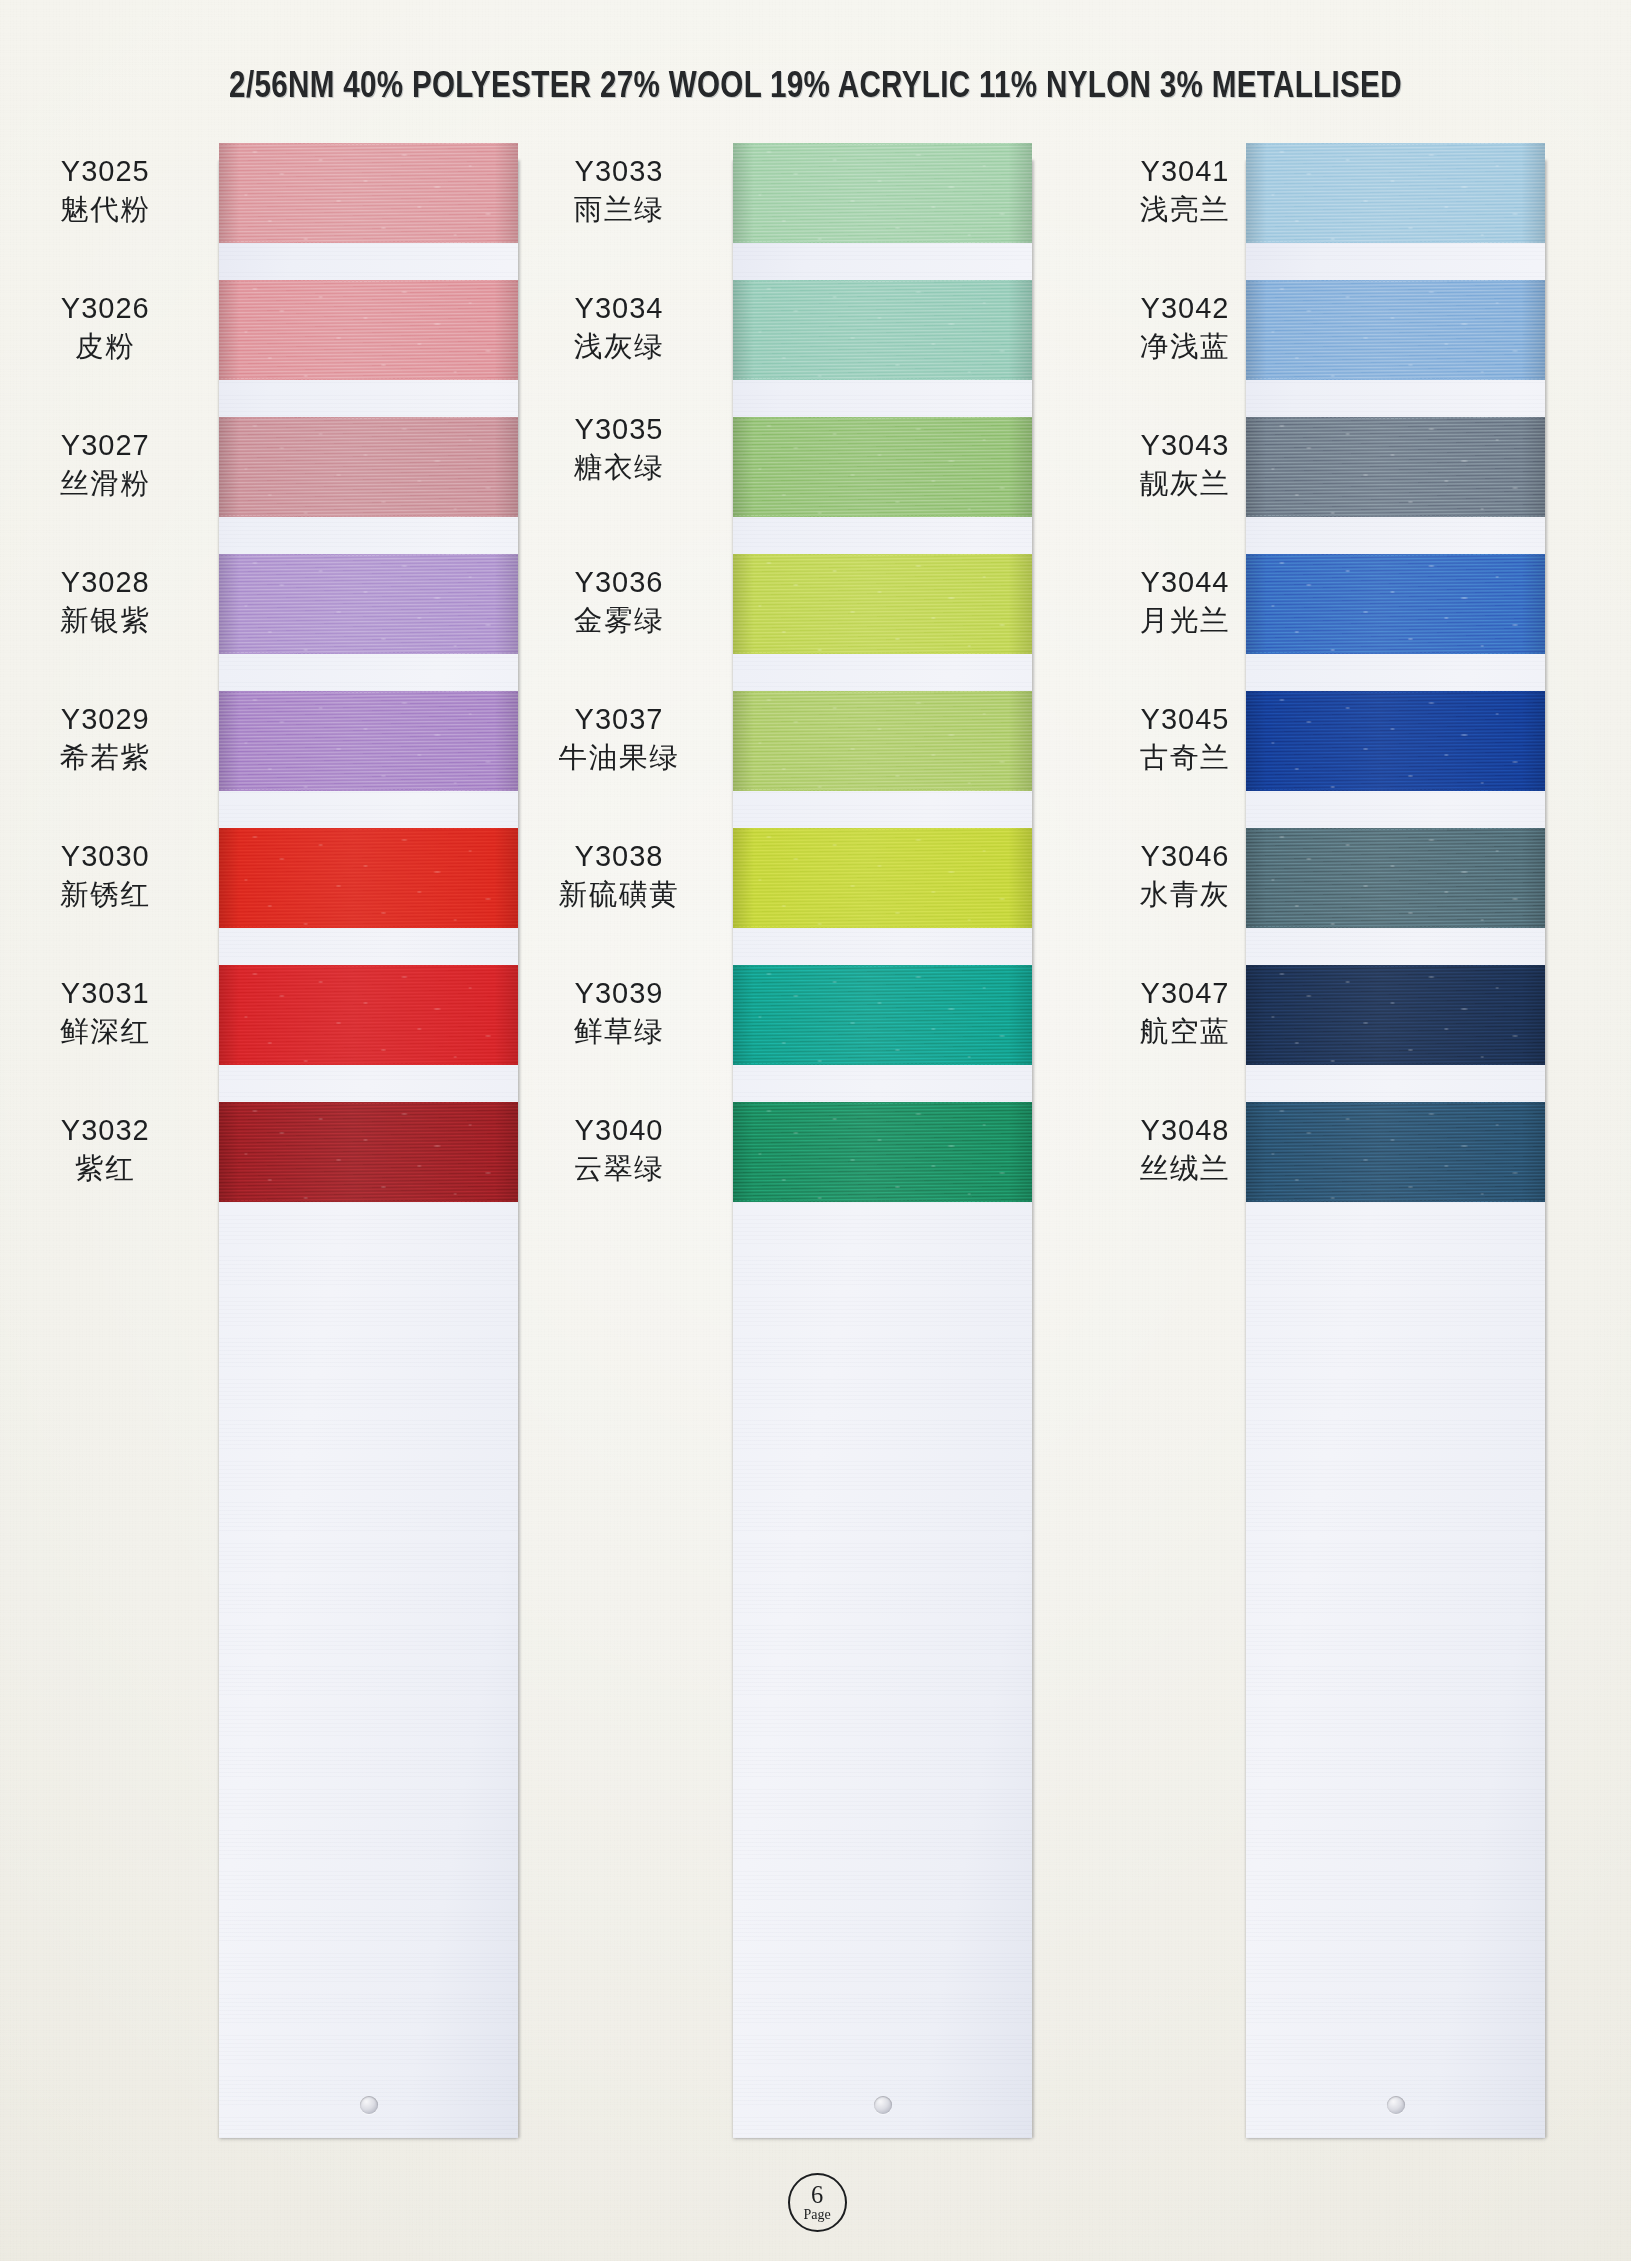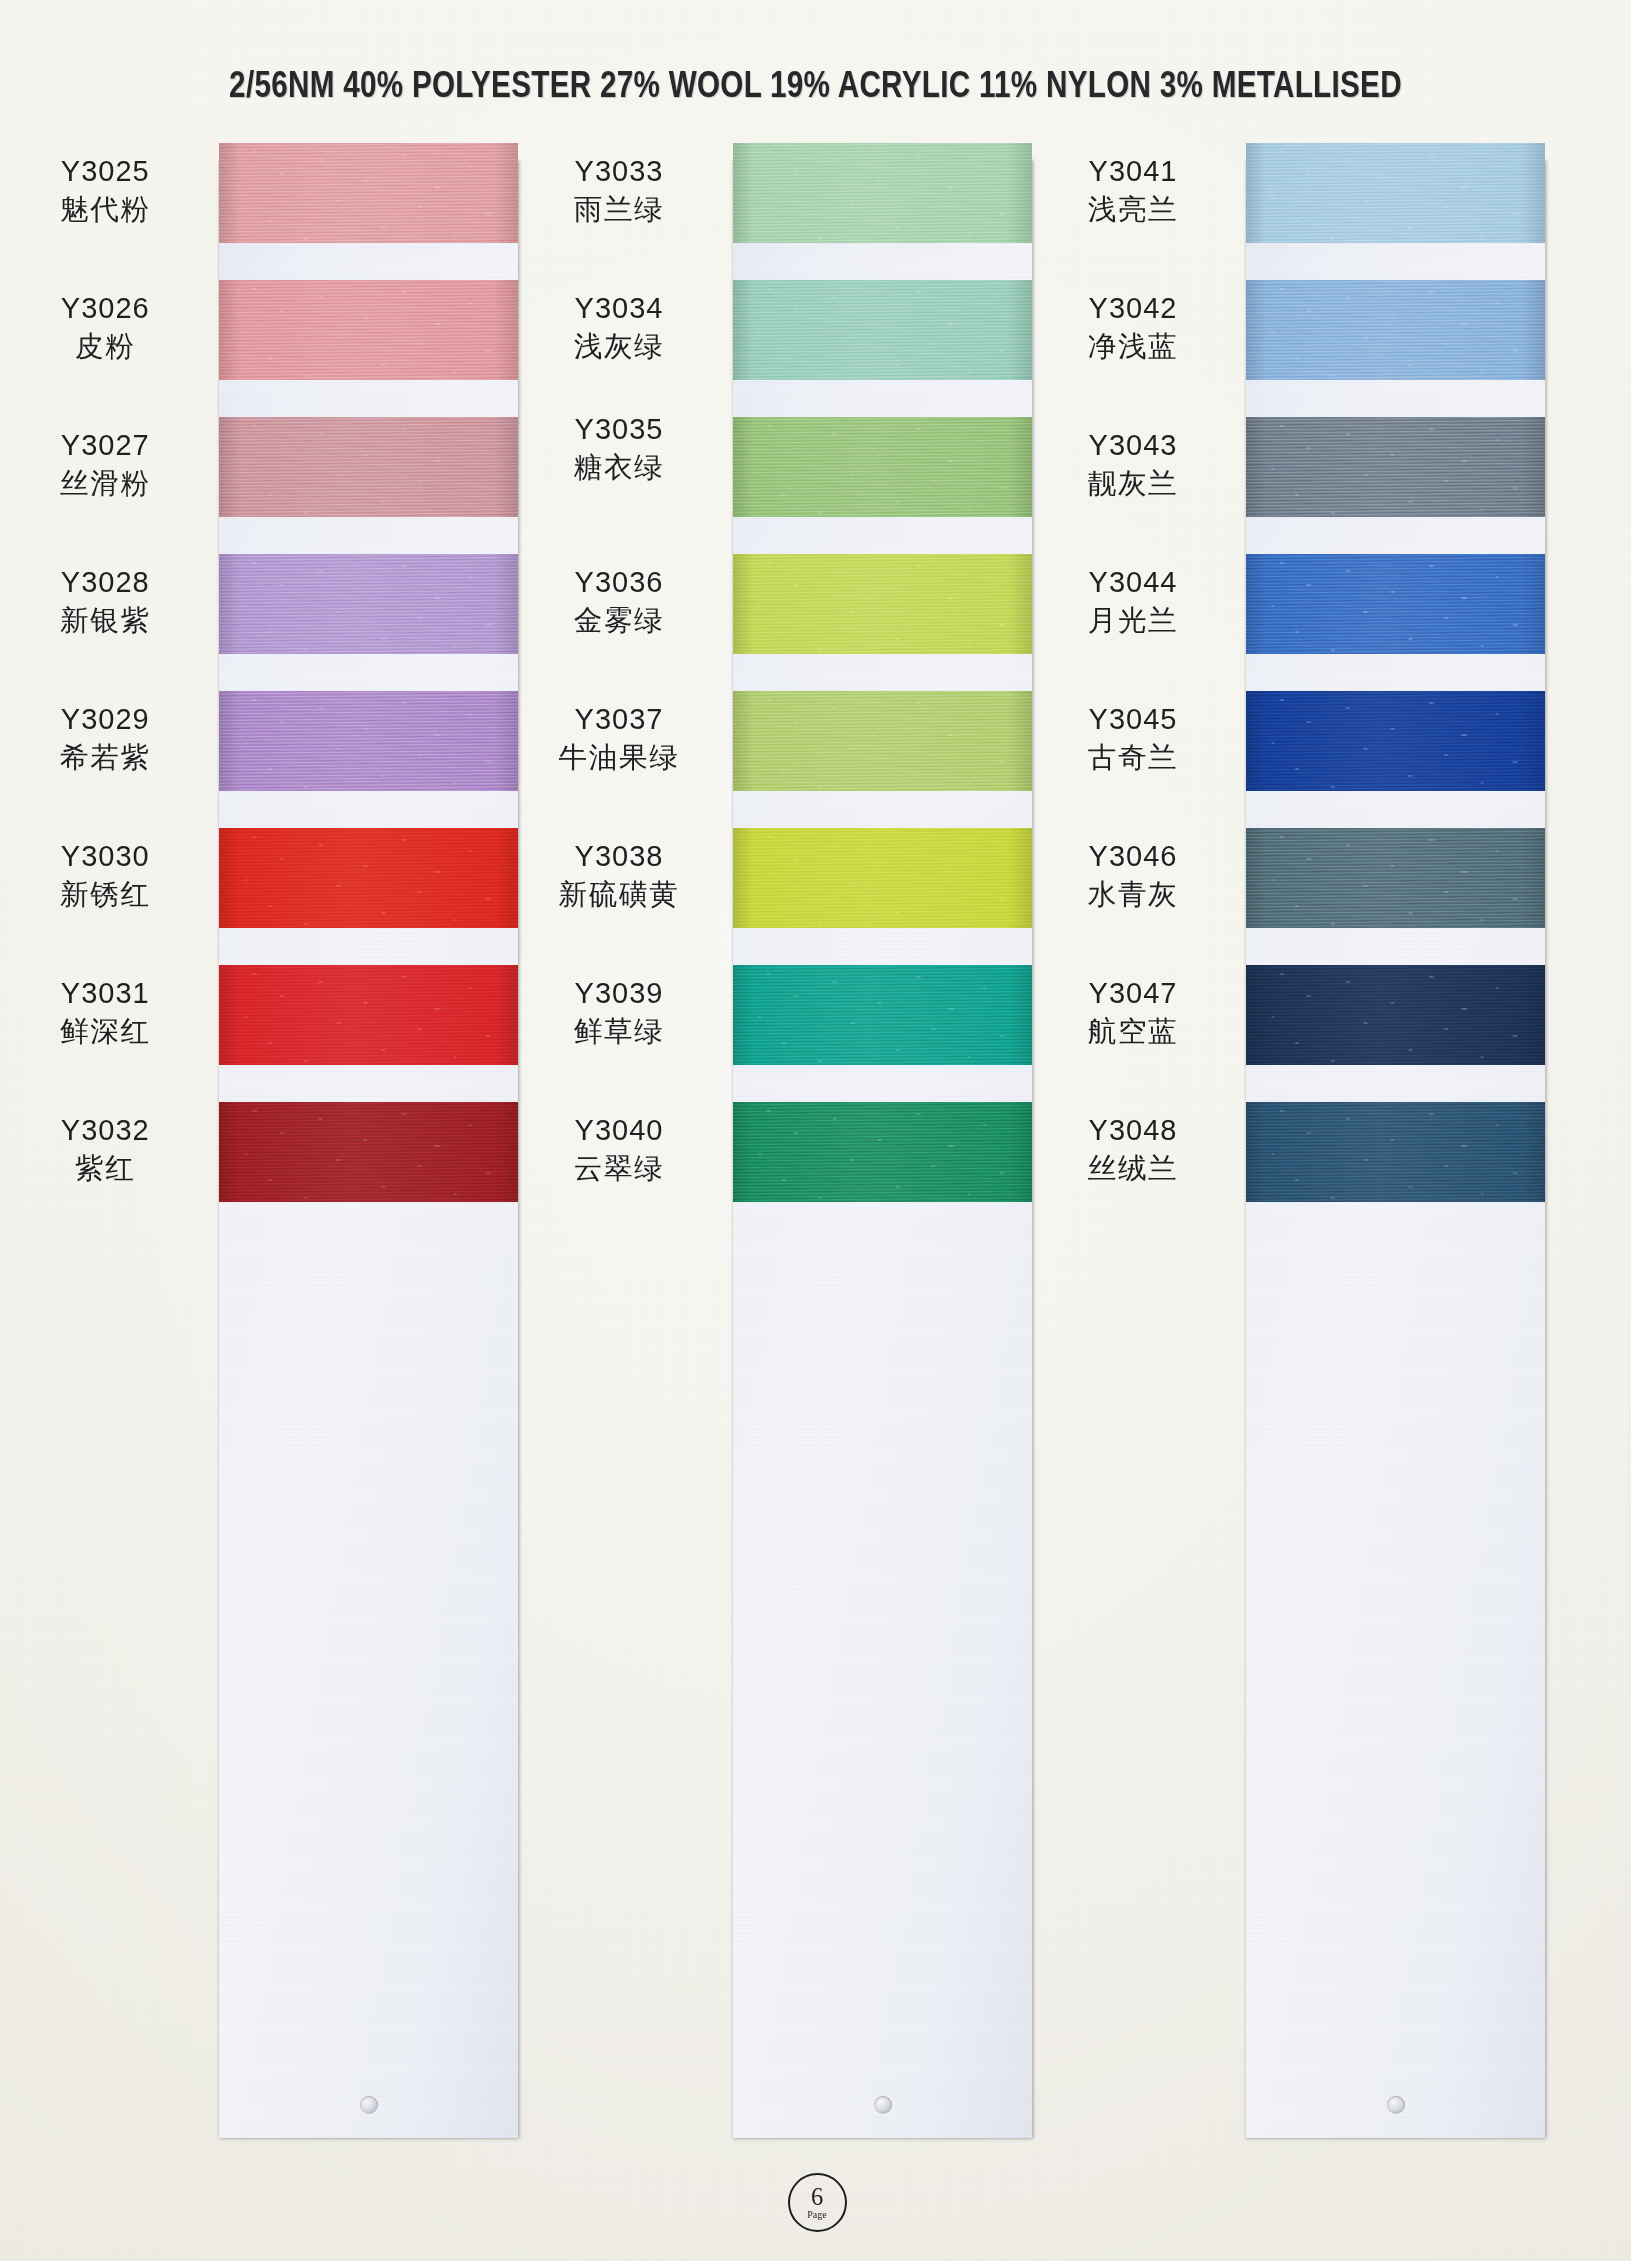--- a/index.html
+++ b/index.html
@@ -175,21 +175,21 @@
   }
   .label .cn {
     font-family: "DejaVu Sans", "Liberation Sans", sans-serif;
     font-size: 28.6px;
     letter-spacing: 1.6px;
     margin-top: 4.9px;
     white-space: nowrap;
   }
   .label.side-left  { left: 3.3px; }
   .label.side-mid   { left: 517px; }
-  .label.side-right { left: 1031px; }
+  .label.side-right { left: 1083px; }
 
   
   .page-badge {
     position: absolute;
     left: 50%;
     margin-left: -28px;
     top: 2173px;
     width: 55px;
     height: 55px;
     border: 2px solid #1c1e20;
@@ -200,21 +200,21 @@
     justify-content: center;
     color: #1c1e20;
   }
   .page-badge .num {
     font-family: "Liberation Serif", "DejaVu Serif", serif;
     font-size: 24.5px;
     line-height: .95;
   }
   .page-badge .word {
     font-family: "Liberation Serif", "DejaVu Serif", serif;
-    font-size: 10px;
+    font-size: 14px;
     line-height: 1;
     margin-top: 0.8px;
   }
 </style>
 </head>
 <body>
 
 <div id="page"></div>
 <div id="grain"></div>
 

